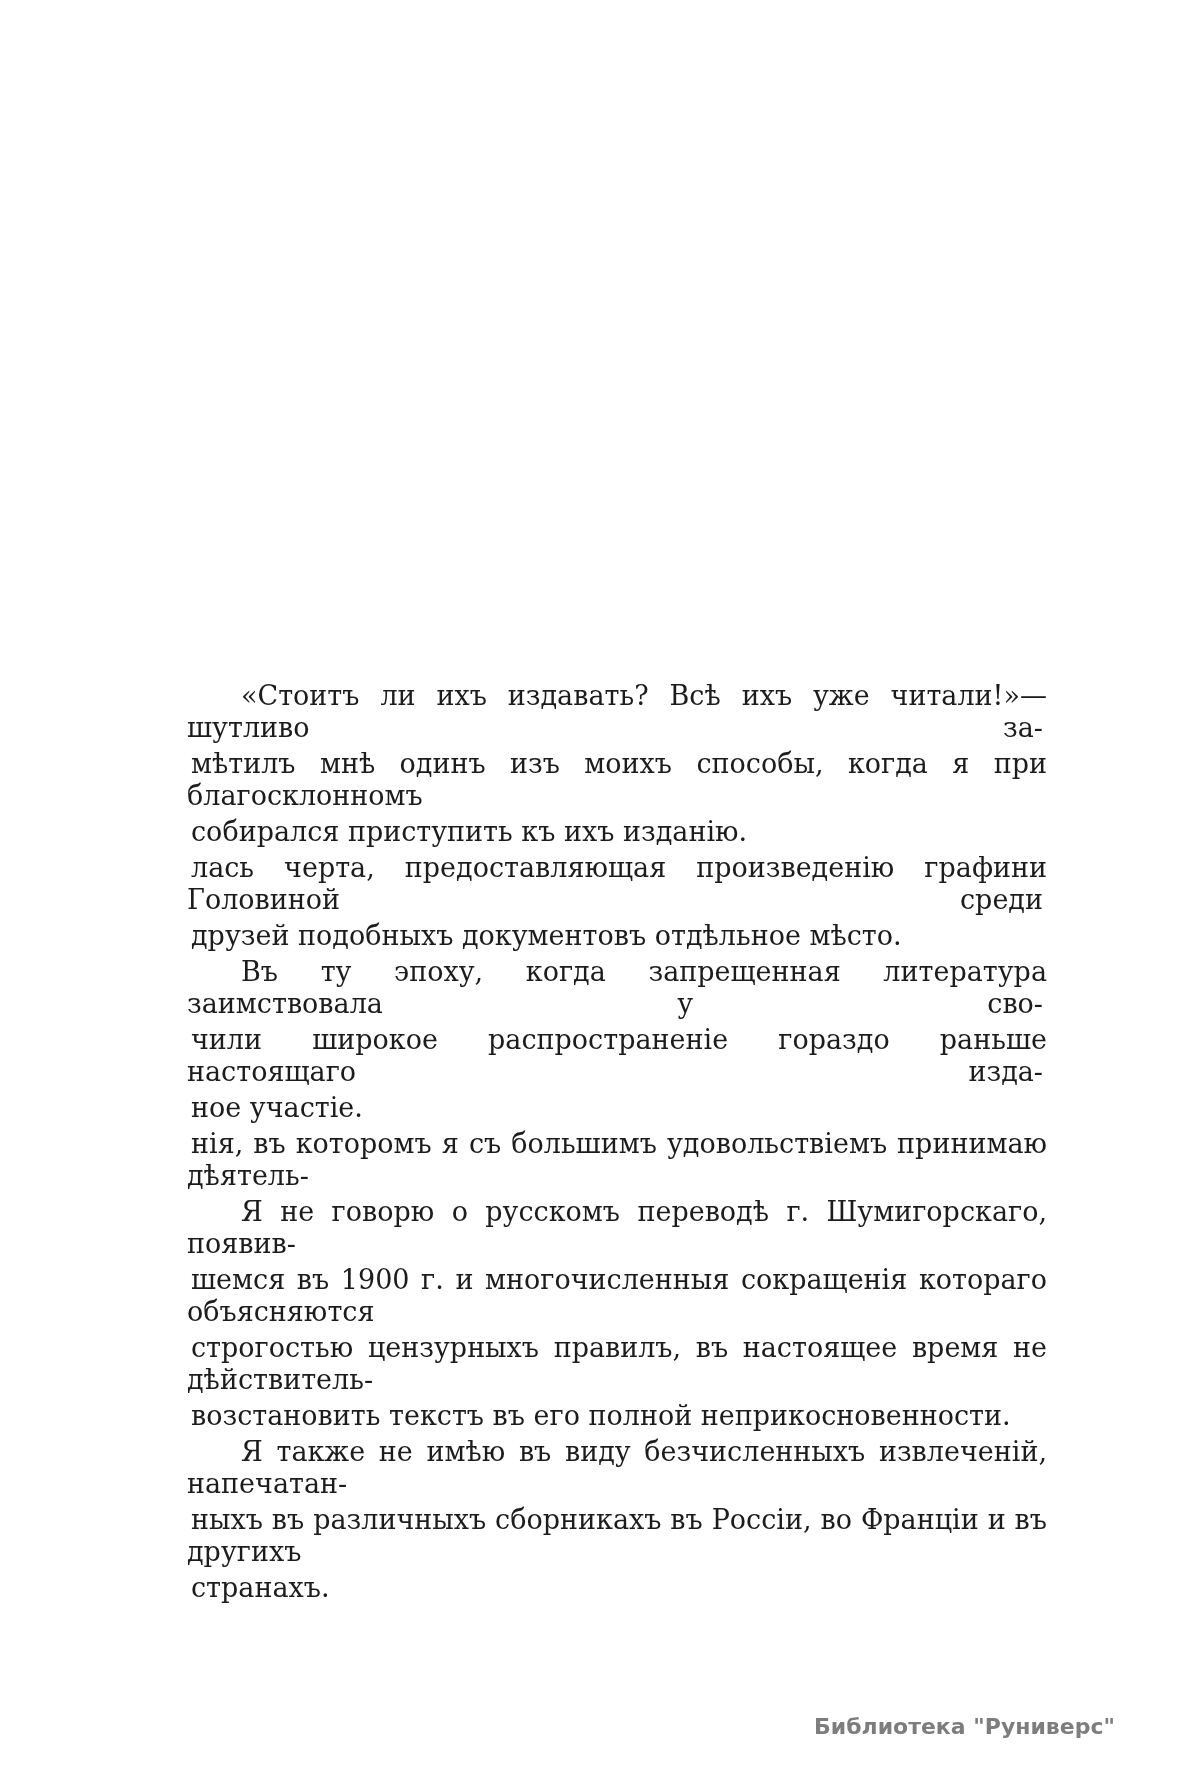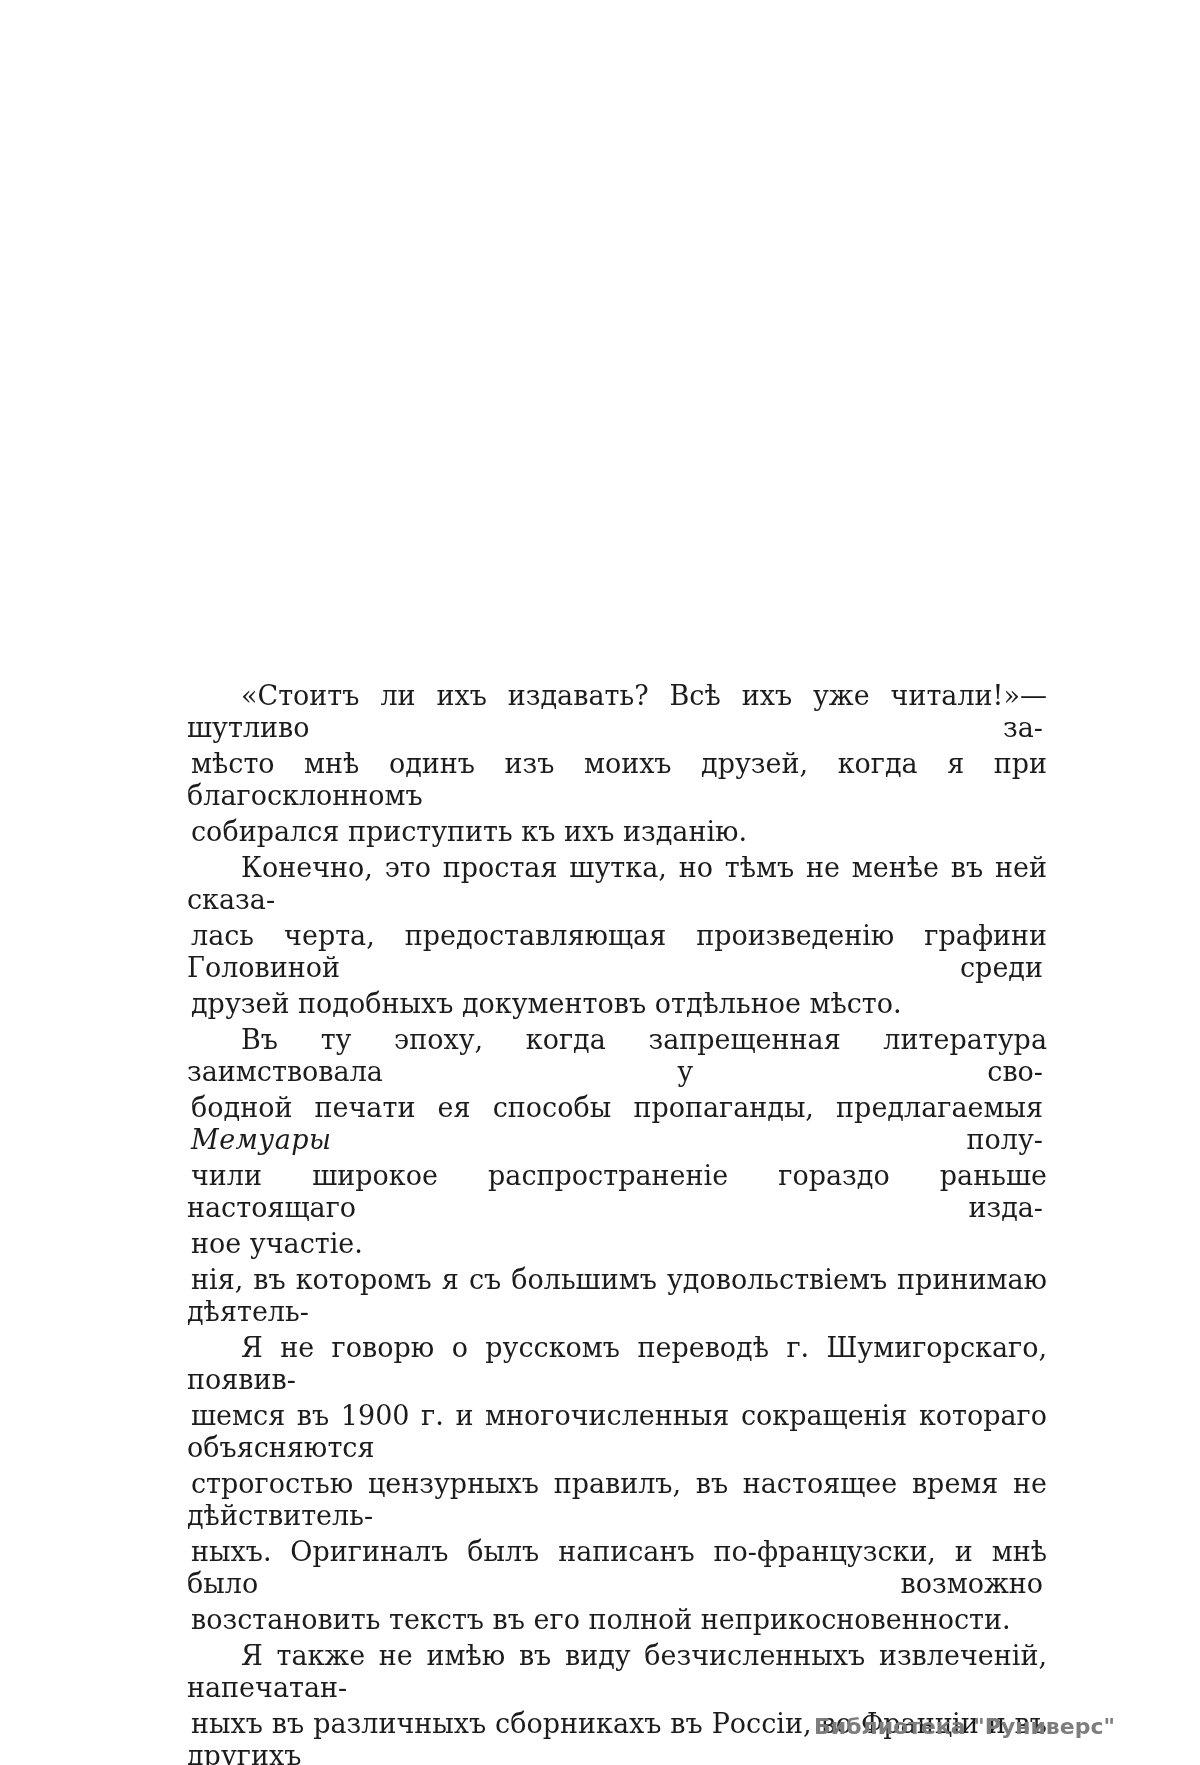--- a/index.html
+++ b/index.html
@@ -57,34 +57,31 @@
     color:var(--watermark);
     white-space:nowrap;
   }
 </style>
 </head>
 <body>
 
 <div class="page">
   <div class="text-block">
       <div class="line first"><span class="rm">«Стоитъ ли ихъ издавать? Всѣ ихъ уже читали!»—шутливо за-</span></div>
-      <div class="line"><span class="rm">мѣсто мнѣ одинъ изъ моихъ друзей, когда я при благосклонномъ</span></div>
+      <div class="line"><span class="rm">мѣтилъ мнѣ одинъ изъ моихъ способы, когда я при благосклонномъ</span></div>
       <div class="line end"><span class="rm">собирался приступить къ ихъ изданію.</span></div>
-      <div class="line first"><span class="rm">Конечно, это простая шутка, но тѣмъ не менѣе въ ней сказа-</span></div>
       <div class="line"><span class="rm">лась черта, предоставляющая произведенію графини Головиной среди</span></div>
       <div class="line end"><span class="rm">друзей подобныхъ документовъ отдѣльное мѣсто.</span></div>
       <div class="line first"><span class="rm">Въ ту эпоху, когда запрещенная литература заимствовала у сво-</span></div>
-      <div class="line"><span class="rm">бодной печати ея способы пропаганды, предлагаемыя </span><span class="em">Мемуары</span><span class="rm"> полу-</span></div>
       <div class="line"><span class="rm">чили широкое распространеніе гораздо раньше настоящаго изда-</span></div>
       <div class="line end"><span class="rm">ное участіе.</span></div>
       <div class="line"><span class="rm">нія, въ которомъ я съ большимъ удовольствіемъ принимаю дѣятель-</span></div>
       <div class="line first"><span class="rm">Я не говорю о русскомъ переводѣ г. Шумигорскаго, появив-</span></div>
       <div class="line"><span class="rm">шемся въ 1900 г. и многочисленныя сокращенія котораго объясняются</span></div>
       <div class="line"><span class="rm">строгостью цензурныхъ правилъ, въ настоящее время не дѣйствитель-</span></div>
-      <div class="line"><span class="rm">ныхъ. Оригиналъ былъ написанъ по-французски, и мнѣ было возможно</span></div>
       <div class="line end"><span class="rm">возстановить текстъ въ его полной неприкосновенности.</span></div>
       <div class="line first"><span class="rm">Я также не имѣю въ виду безчисленныхъ извлеченій, напечатан-</span></div>
       <div class="line"><span class="rm">ныхъ въ различныхъ сборникахъ въ Россіи, во Франціи и въ другихъ</span></div>
       <div class="line end"><span class="rm">странахъ.</span></div>
     </div>
 
   <div class="watermark">Библиотека "Руниверс"</div>
 </div>
 
 </body></html>

